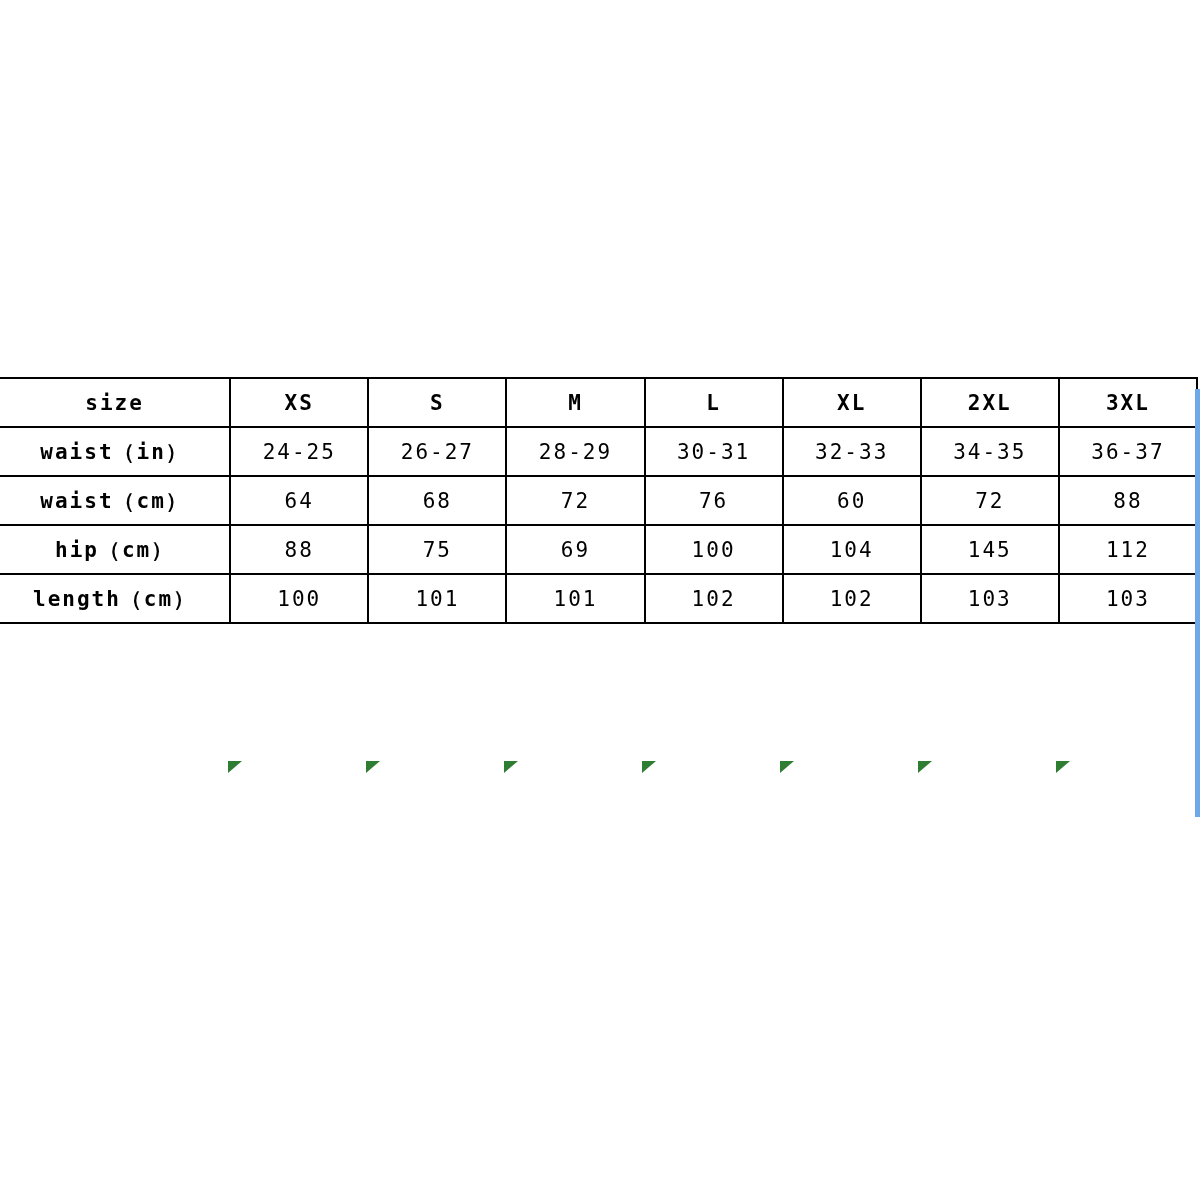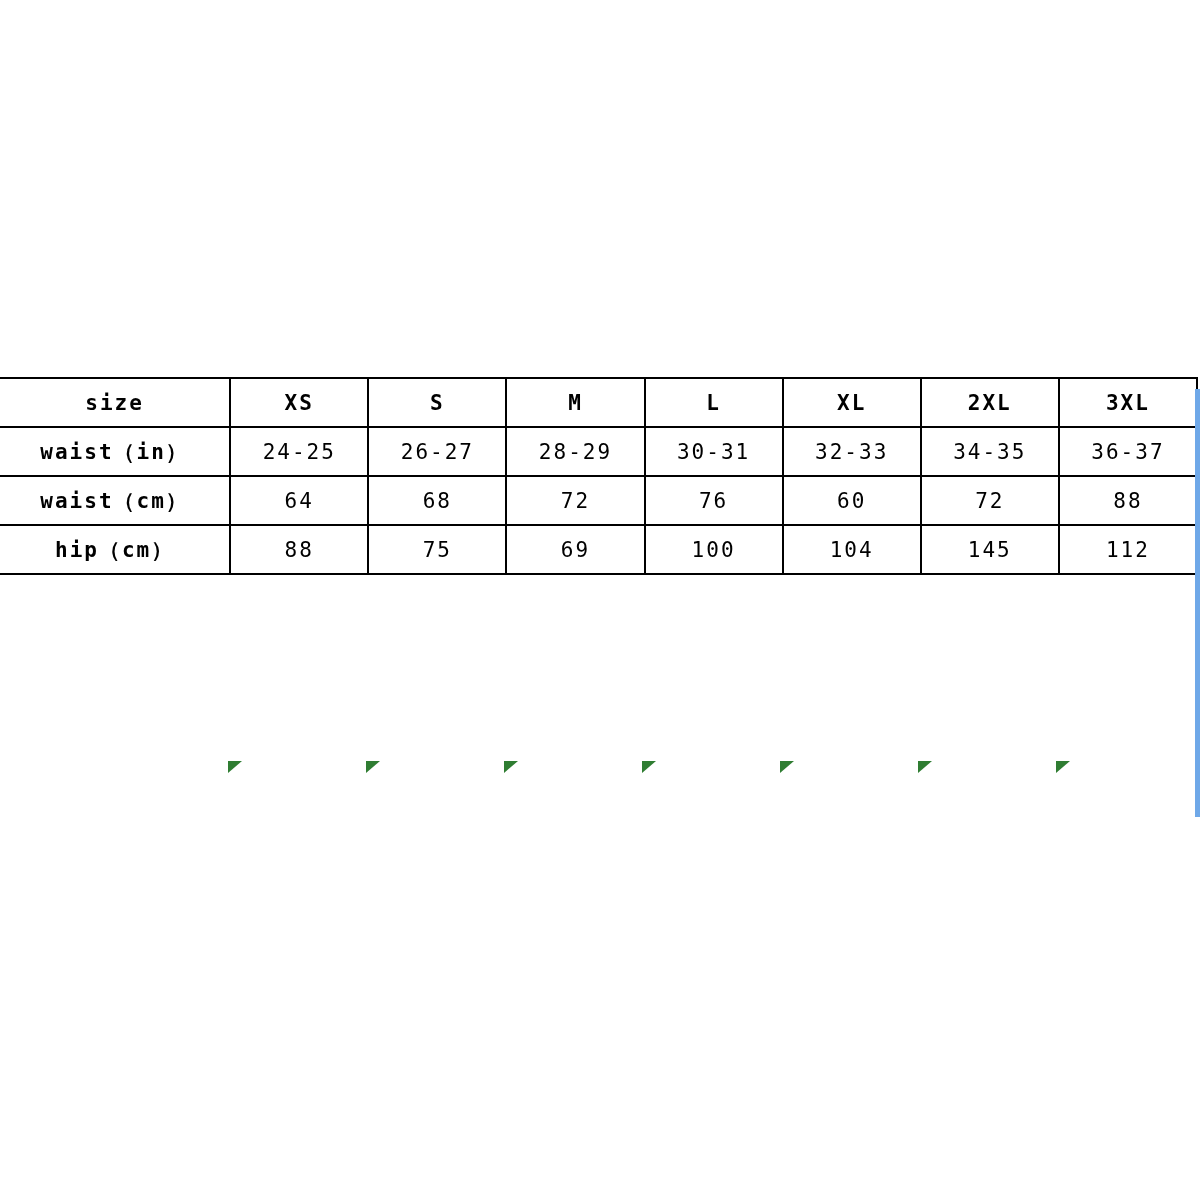--- a/index.html
+++ b/index.html
@@ -127,20 +127,30 @@
       <tr>
         <td>hip（cm）</td>
         <td>88</td>
         <td>75</td>
         <td>69</td>
         <td>100</td>
         <td>104</td>
         <td>145</td>
         <td>112</td>
       </tr>
+      <tr>
+        <td>length（cm）</td>
+        <td>100</td>
+        <td>101</td>
+        <td>101</td>
+        <td>102</td>
+        <td>102</td>
+        <td>103</td>
+        <td>103</td>
+      </tr>
     </tbody>
   </table>
 </div>
 
 <div class="right-edge"></div>
 
 <div class="green-mark" style="left:228px; top:761px;"></div>
 <div class="green-mark" style="left:366px; top:761px;"></div>
 <div class="green-mark" style="left:504px; top:761px;"></div>
 <div class="green-mark" style="left:642px; top:761px;"></div>

